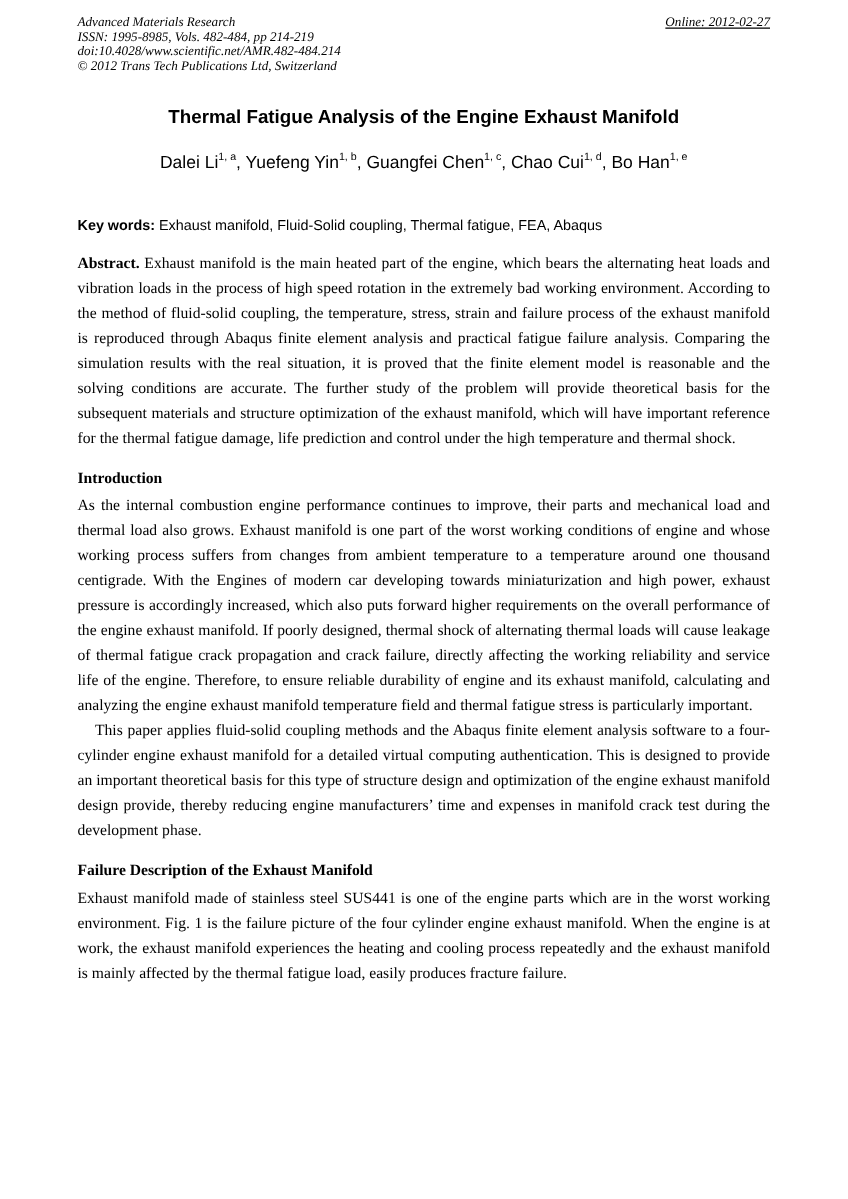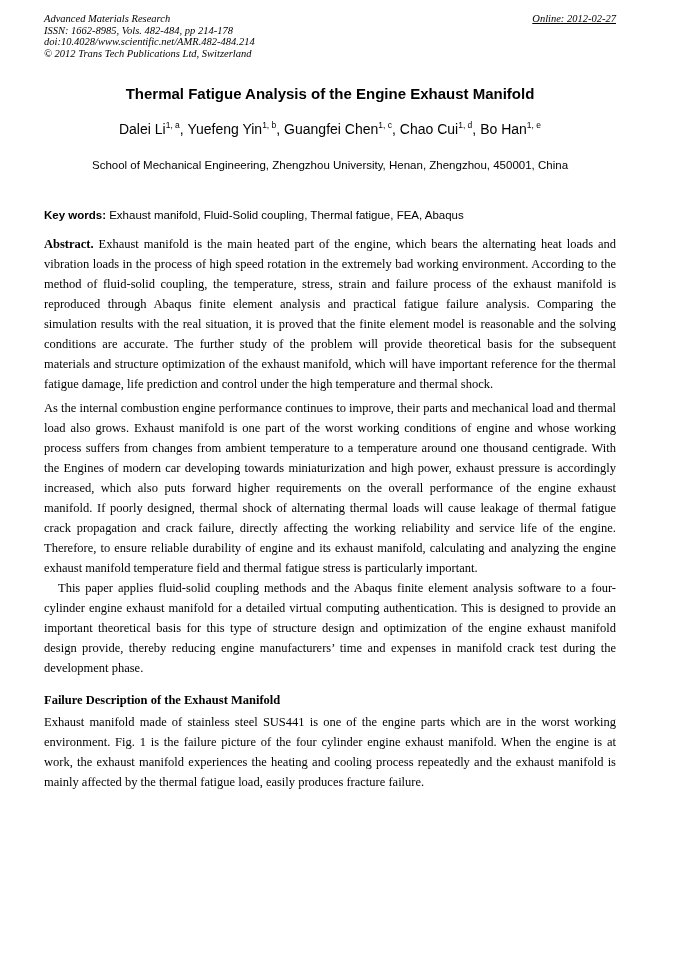--- a/index.html
+++ b/index.html
@@ -1,20 +1,20 @@
 <!DOCTYPE html>
 <html><head>
 <meta charset="utf-8">
 <style>
   html, body { margin:0; padding:0; background:#ffffff; }
   body { width:678px; height:959px; color:#000; }
   .page {
     box-sizing:border-box;
     width:678px; height:959px;
-    padding:13px 62px 0 44px;
+    padding:13px 62px 0 62px;
     overflow:hidden;
     background:#fff;
   }
   .hdr {
     display:flex;
     justify-content:space-between;
     align-items:flex-start;
     font:italic 10.5px/11.5px "Liberation Serif", "DejaVu Serif", serif;
   }
   .hdr-left div { white-space:nowrap; }
@@ -62,42 +62,42 @@
   b.inline-label { font-weight:bold; }
 </style>
 </head>
 <body>
 
 <div class="page">
 
   <div class="hdr">
     <div class="hdr-left">
       <div>Advanced Materials Research</div>
-      <div>ISSN: 1662-8985, Vols. 482-484, pp 214-178</div>
+      <div>ISSN: 1995-8985, Vols. 482-484, pp 214-219</div>
       <div>doi:10.4028/www.scientific.net/AMR.482-484.214</div>
       <div>© 2012 Trans Tech Publications Ltd, Switzerland</div>
     </div>
     <div class="hdr-right">Online: 2012-02-27</div>
   </div>
 
   <h1 class="title">Thermal Fatigue Analysis of the Engine Exhaust Manifold</h1>
 
   <div class="authors"><span>Dalei Li<sup>1, a</sup></span>, <span>Yuefeng Yin<sup>1, b</sup></span>, <span>Guangfei Chen<sup>1, c</sup></span>, <span>Chao Cui<sup>1, d</sup></span>, <span>Bo Han<sup>1, e</sup></span></div>
 
-  <div class="affil">School of Mechanical Engineering, Zhengzhou University, Henan, Zhengzhou, 450001, China</div>
 
   <div class="emails">
     </div>
 
   <div class="keywords"><b class="inline-label">Key words:</b>
     <span>Exhaust manifold, Fluid-Solid coupling, Thermal fatigue, FEA, Abaqus</span></div>
 
   <p class="abstract"><b class="inline-label">Abstract.</b>
     <span>Exhaust manifold is the main heated part of the engine, which bears the alternating heat loads and vibration loads in the process of high speed rotation in the extremely bad working environment. According to the method of fluid-solid coupling, the temperature, stress, strain and failure process of the exhaust manifold is reproduced through Abaqus finite element analysis and practical fatigue failure analysis. Comparing the simulation results with the real situation, it is proved that the finite element model is reasonable and the solving conditions are accurate. The further study of the problem will provide theoretical basis for the subsequent materials and structure optimization of the exhaust manifold, which will have important reference for the thermal fatigue damage, life prediction and control under the high temperature and thermal shock.</span></p>
 
   <div>
+      <h2 class="section-heading">Introduction</h2>
       <p class="body-par">As the internal combustion engine performance continues to improve, their parts and mechanical load and thermal load also grows. Exhaust manifold is one part of the worst working conditions of engine and whose working process suffers from changes from ambient temperature to a temperature around one thousand centigrade. With the Engines of modern car developing towards miniaturization and high power, exhaust pressure is accordingly increased, which also puts forward higher requirements on the overall performance of the engine exhaust manifold. If poorly designed, thermal shock of alternating thermal loads will cause leakage of thermal fatigue crack propagation and crack failure, directly affecting the working reliability and service life of the engine. Therefore, to ensure reliable durability of engine and its exhaust manifold, calculating and analyzing the engine exhaust manifold temperature field and thermal fatigue stress is particularly important.</p>
       <p class="body-par indent">This paper applies fluid-solid coupling methods and the Abaqus finite element analysis software to a four-cylinder engine exhaust manifold for a detailed virtual computing authentication. This is designed to provide an important theoretical basis for this type of structure design and optimization of the engine exhaust manifold design provide, thereby reducing engine manufacturers’ time and expenses in manifold crack test during the development phase.</p>
       <h2 class="section-heading">Failure Description of the Exhaust Manifold</h2>
       <p class="body-par">Exhaust manifold made of stainless steel SUS441 is one of the engine parts which are in the worst working environment. Fig. 1 is the failure picture of the four cylinder engine exhaust manifold. When the engine is at work, the exhaust manifold experiences the heating and cooling process repeatedly and the exhaust manifold is mainly affected by the thermal fatigue load, easily produces fracture failure.</p>
     </div>
 
 </div>
 
 </body></html>

